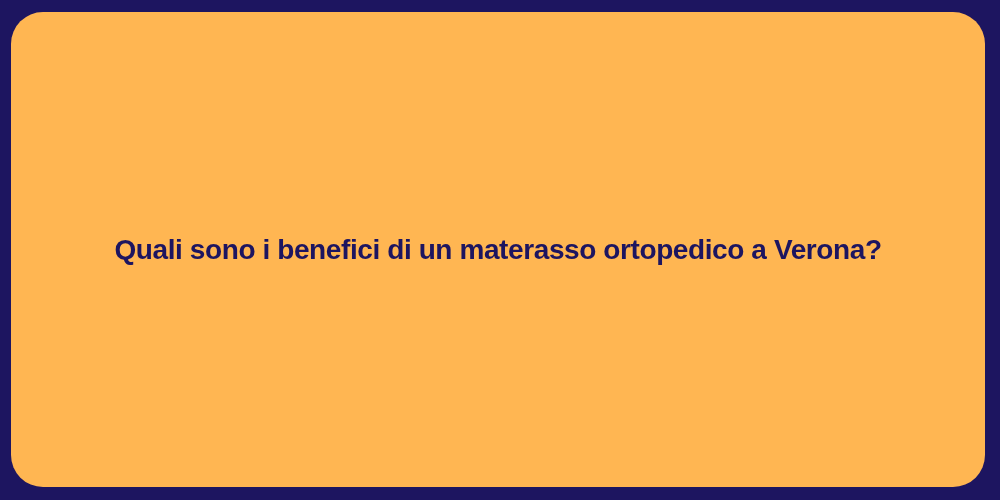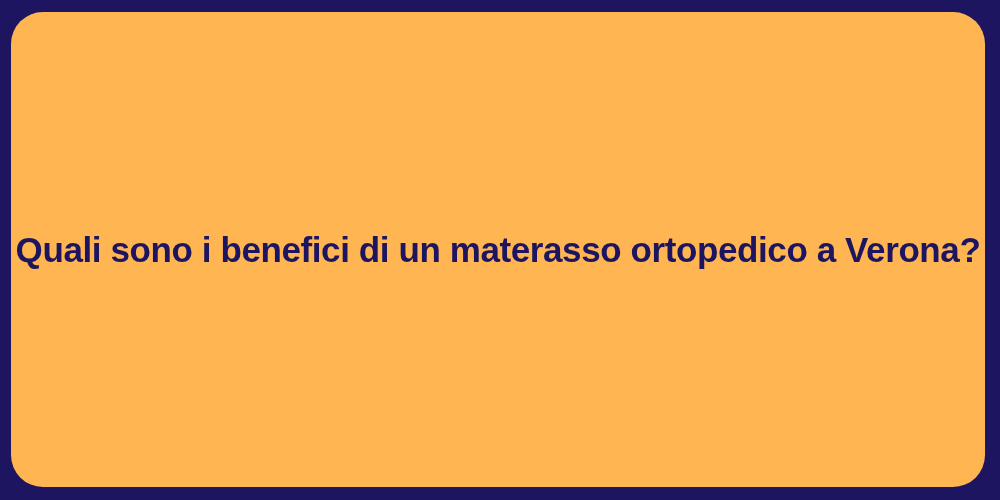--- a/index.html
+++ b/index.html
@@ -28,21 +28,21 @@
     border-radius: 32px;
     display: flex;
     align-items: center;
     justify-content: center;
     padding: 0 40px;
   }
   .headline {
     margin: 0;
     color: #1d1560;
     font-family: "Liberation Sans", sans-serif;
-    font-size: 35px;
+    font-size: 28px;
     font-weight: bold;
     line-height: 1.25;
     letter-spacing: -0.4px;
     text-align: center;
     white-space: nowrap;
   }
 </style>
 </head>
 <body>
 

